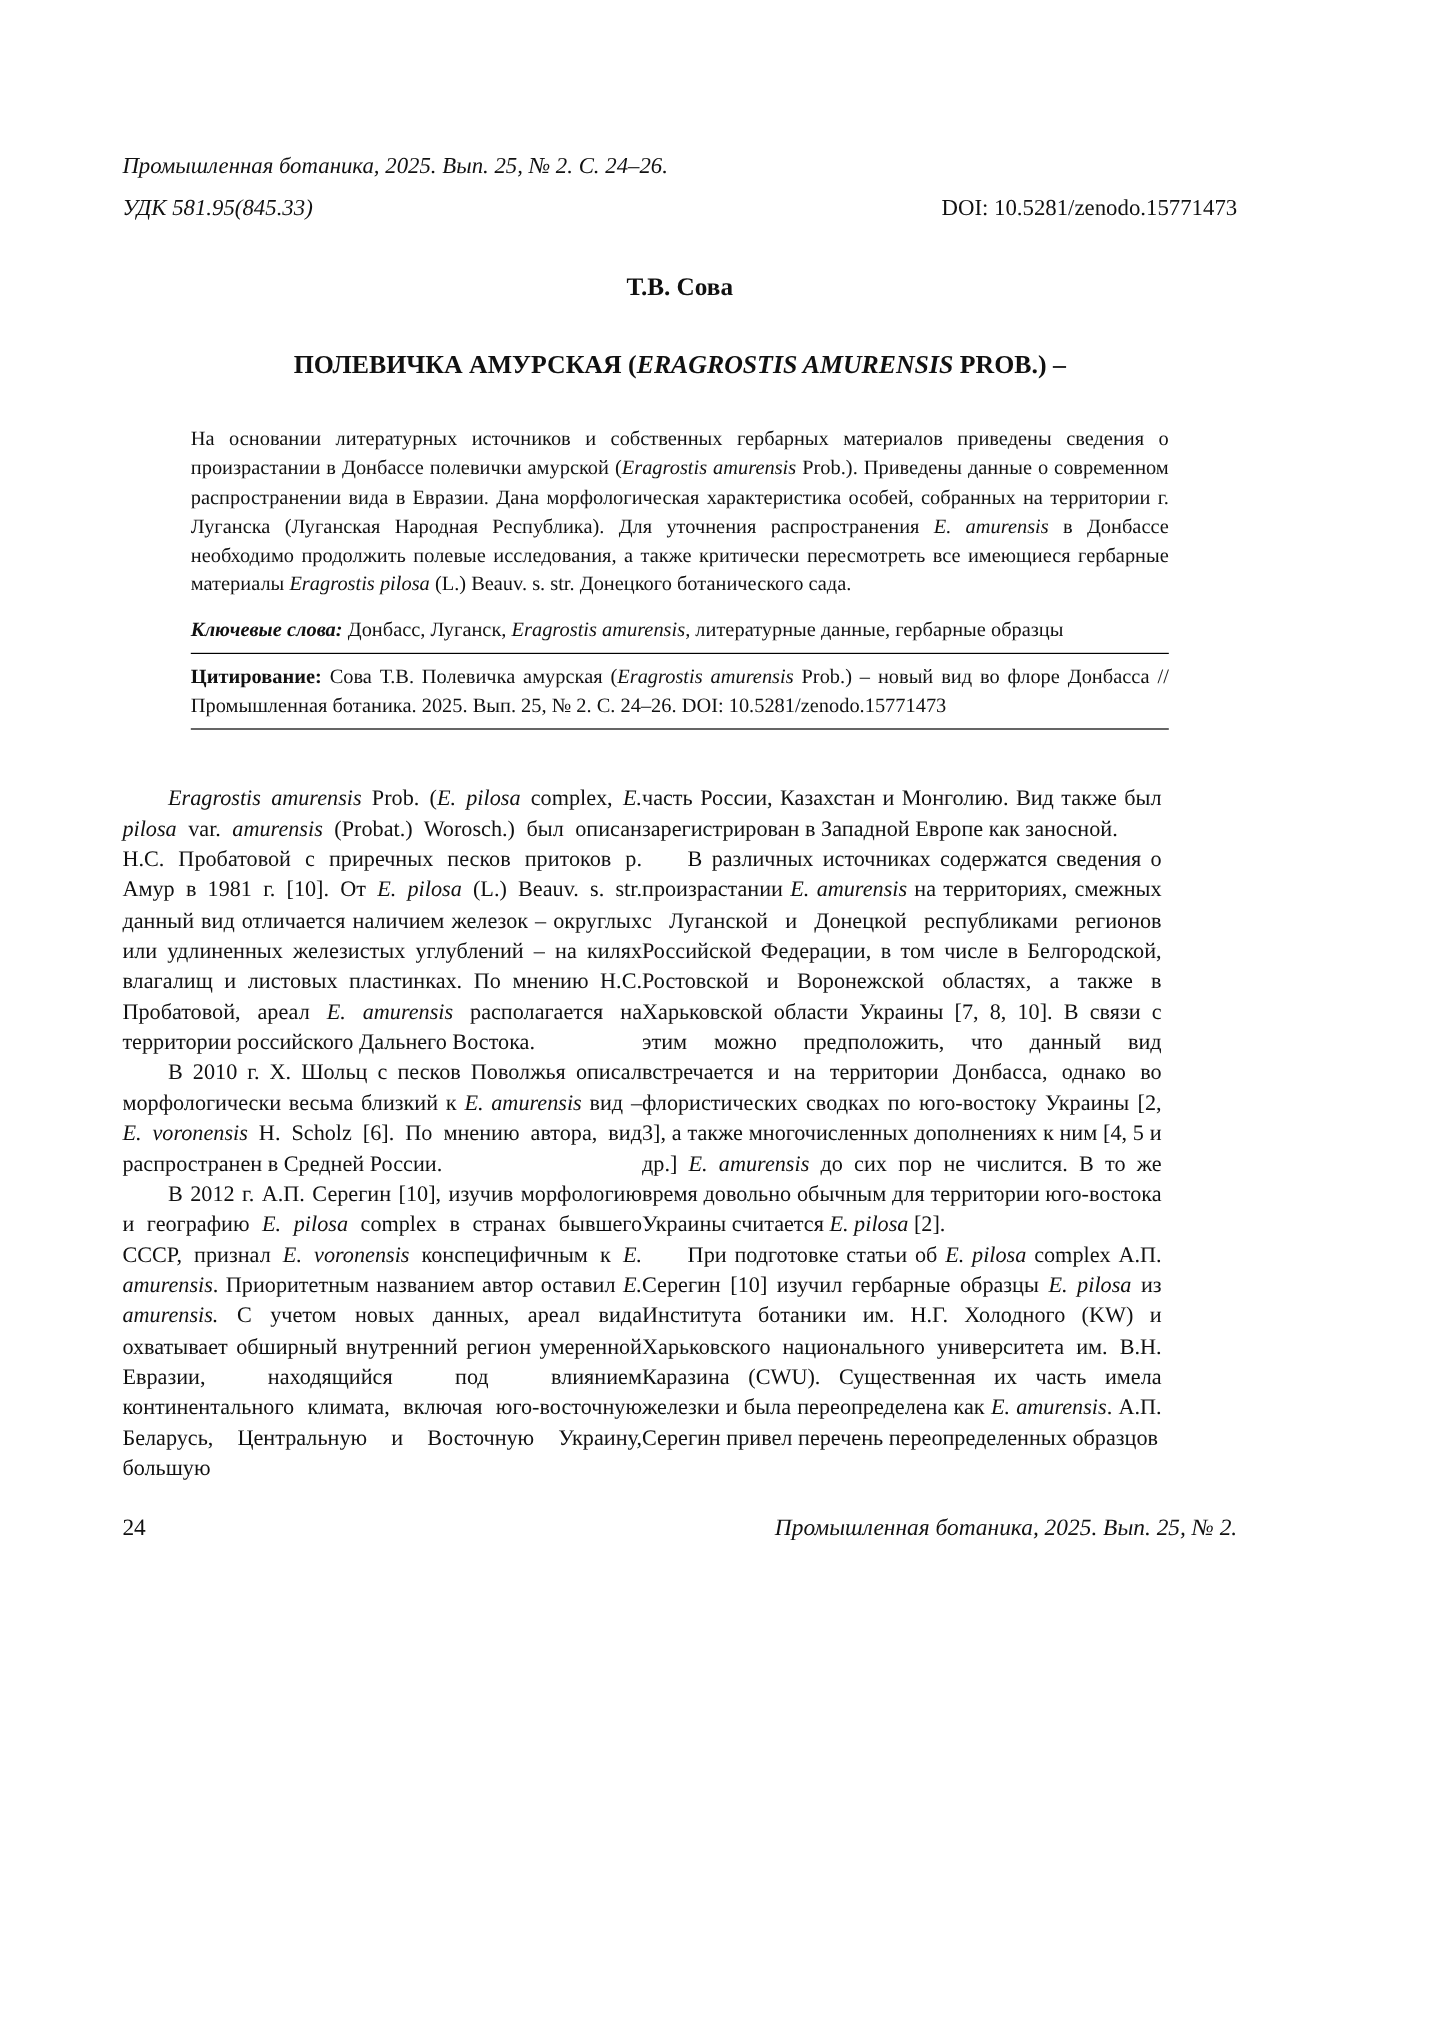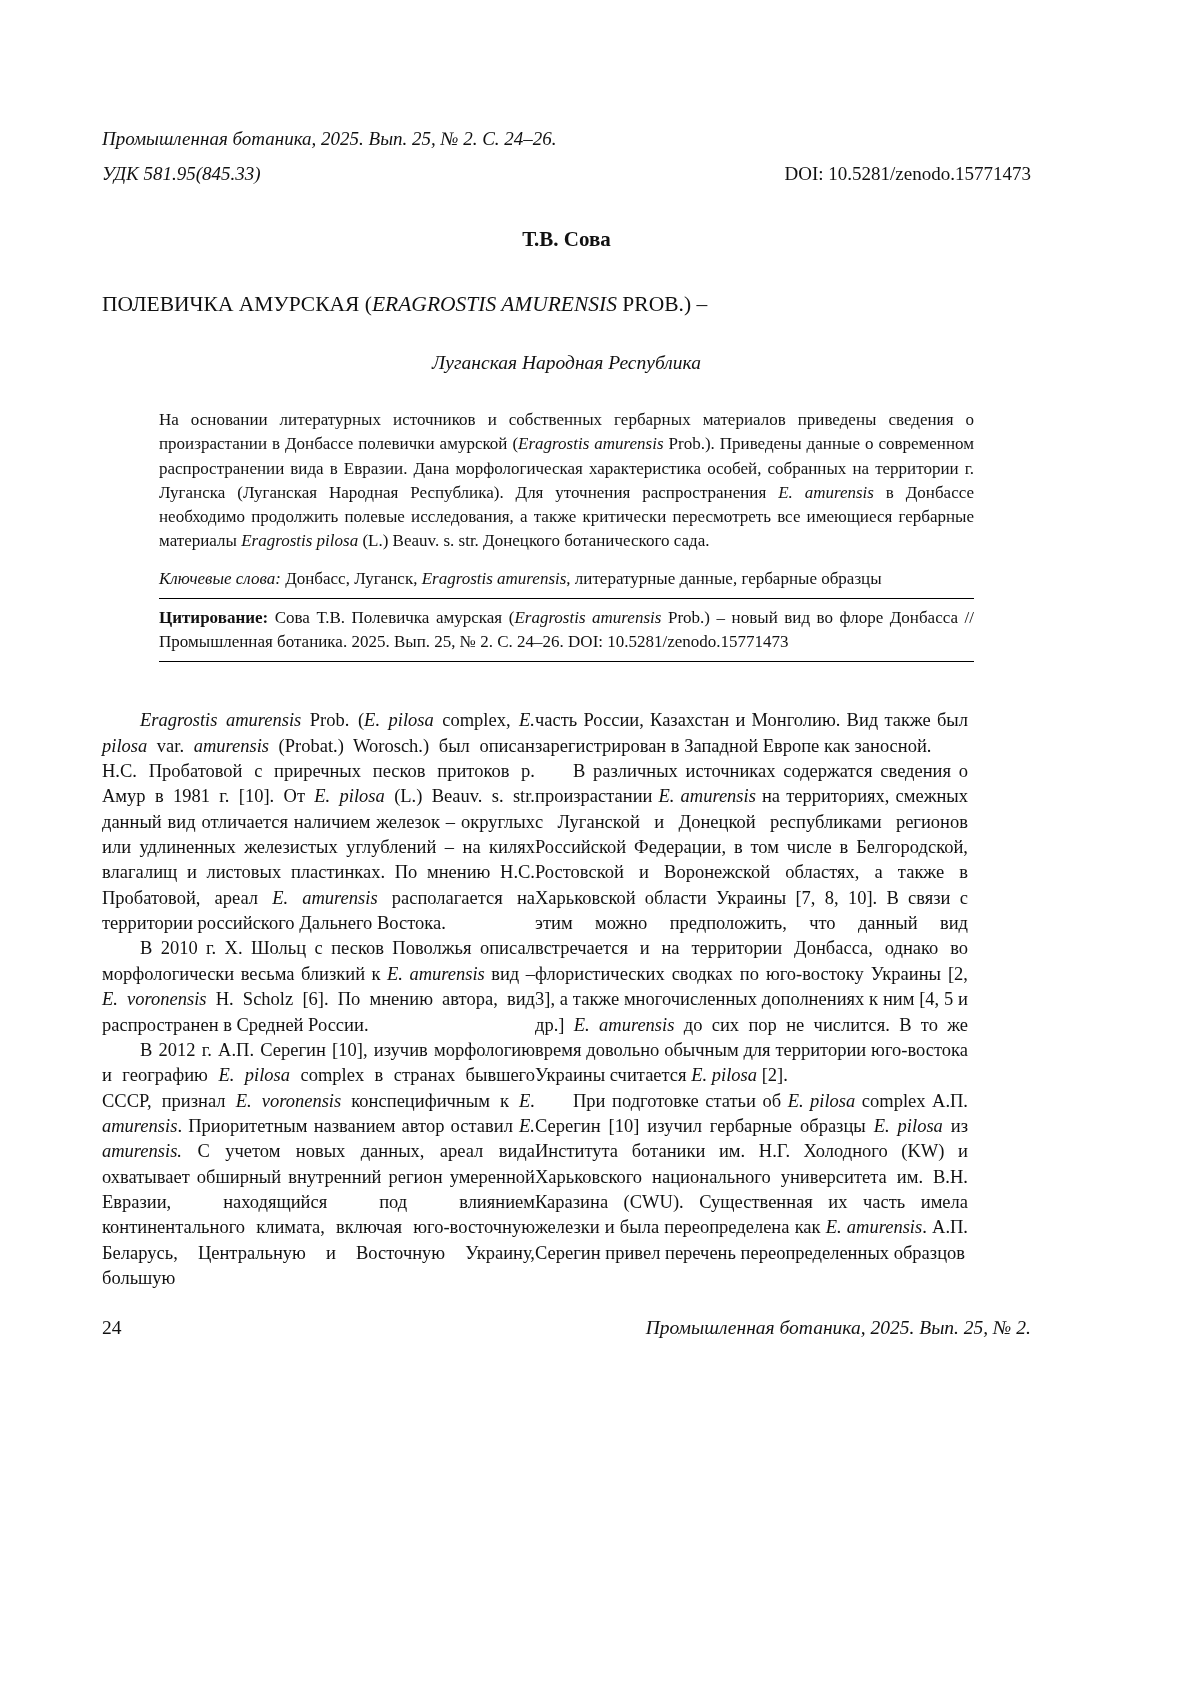--- a/index.html
+++ b/index.html
@@ -11,21 +11,21 @@
     position:relative;
     overflow:hidden;
   }
   .page { padding:128px 169px 0 102px; }
 
   .header-line { font-style:italic; font-size:19px; }
   .meta-row { display:flex; justify-content:space-between; margin-top:13px; font-size:19px; }
   .udk { font-style:italic; }
 
   .author { text-align:center; font-weight:bold; font-size:21px; margin-top:42px; }
-  .title  { text-align:left; font-weight:normal; font-size:21.5px; line-height:1.5; margin-top:36px; }
+  .title  { text-align:center; font-weight:bold; font-size:21.5px; line-height:1.5; margin-top:36px; }
   .affiliation { text-align:center; font-style:italic; font-size:19.5px; margin-top:32px; }
 
   .front-block { margin:34px 57px 0 57px; font-size:17px; line-height:1.42; }
   .abstract { text-align:justify; }
   .keywords { margin-top:14px; text-align:justify; }
   .rule { border:none; border-top:1.5px solid #000; margin-top:7px; }
   .citation { margin-top:7px; text-align:justify; }
 
   .columns { display:flex; margin-top:46px; font-size:18.5px; line-height:1.37; }
   .col { width:433px; }
@@ -44,25 +44,24 @@
 
   <div class="meta-row">
     <span class="udk">УДК 581.95(845.33)</span>
     <span class="doi">DOI: 10.5281/zenodo.15771473</span>
   </div>
 
   <div class="author">Т.В. Сова</div>
 
   <h1 class="title"><span>ПОЛЕВИЧКА АМУРСКАЯ (</span><span style="font-style: italic;">ERAGROSTIS AMURENSIS</span><span> PROB.) –</span><br></h1>
 
-  <div class="affiliation">Луганская Народная Республика</div>
 
   <div class="front-block">
     <div class="abstract"><span>На основании литературных источников и собственных гербарных материалов приведены сведения о произрастании в Донбассе полевички амурской (</span><span style="font-style: italic;">Eragrostis amurensis</span><span> Prob.). Приведены данные о современном распространении вида в Евразии. Дана морфологическая характеристика особей, собранных на территории г. Луганска (Луганская Народная Республика). Для уточнения распространения </span><span style="font-style: italic;">E. amurensis</span><span> в Донбассе необходимо продолжить полевые исследования, а также критически пересмотреть все имеющиеся гербарные материалы </span><span style="font-style: italic;">Eragrostis pilosa</span><span> (L.) Beauv. s. str. Донецкого ботанического сада.</span></div>
-    <div class="keywords"><span style="font-style: italic; font-weight: normal;">Ключевые слова:</span><span> Донбасс, Луганск, </span><span style="font-style: italic;">Eragrostis amurensis</span><span>, литературные данные, гербарные образцы</span></div>
+    <div class="keywords"><span style="font-style: italic; font-weight: bold;">Ключевые слова:</span><span> Донбасс, Луганск, </span><span style="font-style: italic;">Eragrostis amurensis</span><span>, литературные данные, гербарные образцы</span></div>
     <hr class="rule">
     <div class="citation"><span style="font-weight: bold;">Цитирование:</span><span> Сова Т.В. Полевичка амурская (</span><span style="font-style: italic;">Eragrostis amurensis</span><span> Prob.) – новый вид во флоре Донбасса // Промышленная ботаника. 2025. Вып. 25, № 2. С. 24–26. DOI: 10.5281/zenodo.15771473</span></div>
     <hr class="rule">
   </div>
 
   <div class="columns">
     <div class="col">
       <p class="para indent"><span style="font-style: italic;">Eragrostis amurensis</span><span> Prob. (</span><span style="font-style: italic;">E. pilosa</span><span> complex, </span><span style="font-style: italic;">E. pilosa</span><span> var. </span><span style="font-style: italic;">amurensis</span><span> (Probat.) Worosch.) был описан Н.С. Пробатовой с приречных песков притоков р. Амур в 1981 г. [10]. От </span><span style="font-style: italic;">E. pilosa</span><span> (L.) Beauv. s. str. данный вид отличается наличием железок – округлых или удлиненных железистых углублений – на килях влагалищ и листовых пластинках. По мнению Н.С. Пробатовой, ареал </span><span style="font-style: italic;">E. amurensis</span><span> располагается на территории российского Дальнего Востока.</span></p>
       <p class="para indent"><span>В 2010 г. Х. Шольц с песков Поволжья описал морфологически весьма близкий к </span><span style="font-style: italic;">E. amurensis</span><span> вид – </span><span style="font-style: italic;">E. voronensis</span><span> H. Scholz [6]. По мнению автора, вид распространен в Средней России.</span></p>
       <p class="para indent"><span>В 2012 г. А.П. Серегин [10], изучив морфологию и географию </span><span style="font-style: italic;">E. pilosa</span><span> complex в странах бывшего СССР, признал </span><span style="font-style: italic;">E. voronensis</span><span> конспецифичным к </span><span style="font-style: italic;">E. amurensis</span><span>. Приоритетным названием автор оставил </span><span style="font-style: italic;">E. amurensis.</span><span> С учетом новых данных, ареал вида охватывает обширный внутренний регион умеренной Евразии, находящийся под влиянием континентального климата, включая юго-восточную Беларусь, Центральную и Восточную Украину, большую</span></p>

